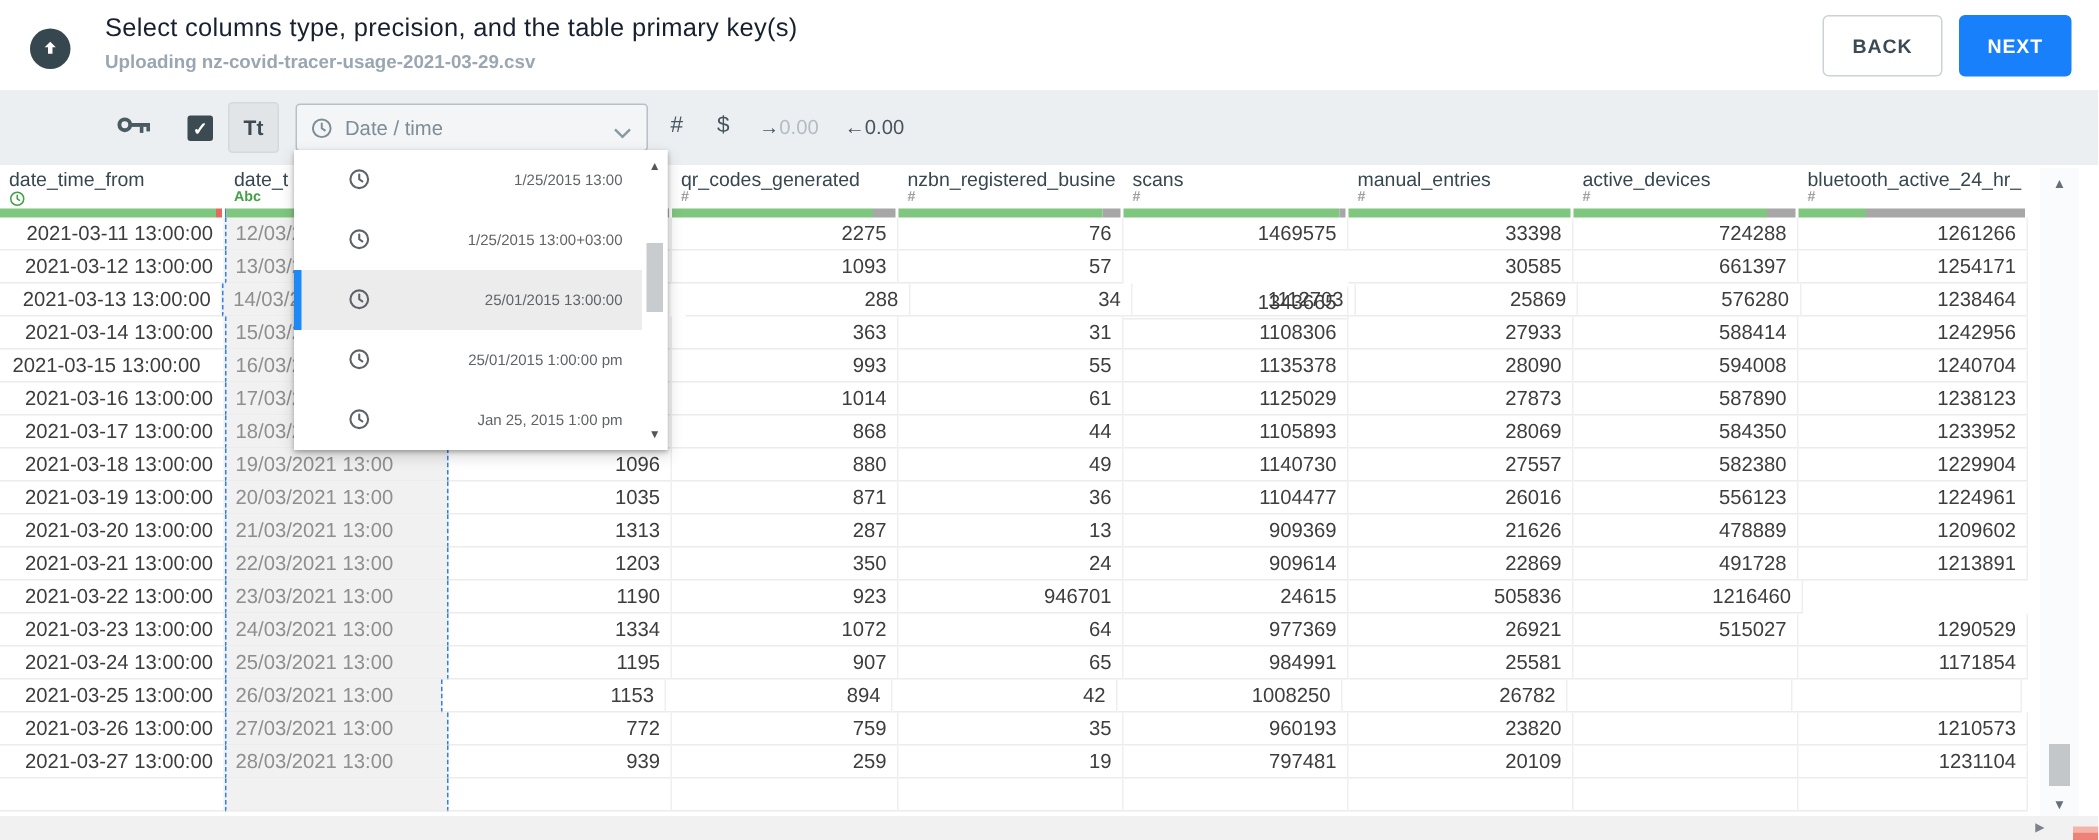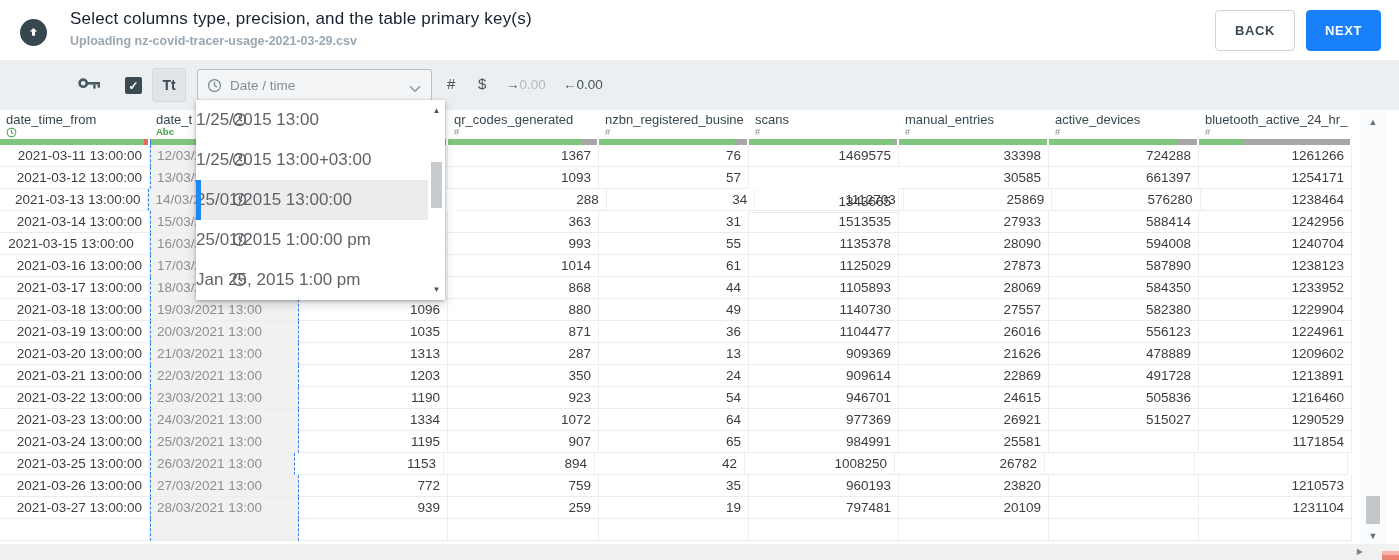--- a/index.html
+++ b/index.html
@@ -62,21 +62,21 @@
   .selcol { background:#f1f1f2; color:#8e8e8e;
     border-left:1px dashed #2f80ed !important; border-right:1px dashed #2f80ed !important; }
   .selcol-h .hbar { border-left:1px dashed #2f80ed; border-right:1px dashed #2f80ed; }
 
   
   .dd-panel { position:absolute; left:196px; top:100px; width:249px; height:200px; background:#fff;
     box-shadow:0 1px 3px rgba(0,0,0,.28), 0 4px 10px rgba(0,0,0,.16); z-index:20; display:flex; }
   .dd-list { flex:1; position:relative; }
   .dd-item { position:relative; height:40px; display:flex; align-items:center; color:#5f6368; cursor:pointer; }
   .dd-item .dd-clock { position:absolute; left:36px; top:12px; display:flex; }
-  .dd-item .dd-label { width:100%; padding-right:13px; font-size:17px; }
+  .dd-item .dd-label { width:100%; text-align:right; padding-right:13px; font-size:10px; }
   .dd-item.sel { background:#ececec; }
   .dd-item.sel::before { content:""; position:absolute; left:0; top:0; bottom:0; width:5px; background:#1e88f7; }
   .dd-scroll { width:17px; position:relative; background:#fff; }
   .dd-scroll .arr { position:absolute; left:0; width:100%; text-align:center; font-size:8px; color:#555; cursor:pointer; }
   .dd-scroll .arr.up { top:6px; } .dd-scroll .arr.dn { bottom:6px; }
   .dd-thumb { position:absolute; left:3px; width:11px; top:62px; height:46px; background:#c9cccf; cursor:pointer; }
 
   
   .vscroll { position:absolute; right:13px; top:112px; height:433px; width:26px; background:#fafbfc; z-index:4; }
   .vscroll .arr { position:absolute; left:0; width:100%; text-align:center; font-size:9px; color:#66707a; cursor:pointer; }
@@ -210,21 +210,21 @@
             <span style="width:30.0%;background:#7fc67f"></span>
             <span style="width:70.0%;background:#a7a7a7"></span>
           </div>
         </div>
       </div>
     <div class="tbody" id="table-body">
         <div class="trow">
           <div class="tcell ar" style="width: 150px;">2021-03-11 13:00:00</div>
           <div class="tcell al selcol" style="width: 149px;">12/03/2021 13:00</div>
           <div class="tcell ar" style="width: 149px;"></div>
-          <div class="tcell ar" style="width: 151px;">1367</div>
+          <div class="tcell ar" style="width: 151px;">2275</div>
           <div class="tcell ar" style="width: 150px;">76</div>
           <div class="tcell ar" style="width: 150px;">1469575</div>
           <div class="tcell ar" style="width: 150px;">33398</div>
           <div class="tcell ar" style="width: 150px;">724288</div>
           <div class="tcell ar" style="width: 153px;">1261266</div>
         </div>
         <div class="trow">
           <div class="tcell ar" style="width: 150px;">2021-03-12 13:00:00</div>
           <div class="tcell al selcol" style="width: 149px;">13/03/2021 13:00</div>
           <div class="tcell ar" style="width: 149px;"></div>
@@ -245,21 +245,21 @@
           <div class="tcell ar" style="width: 150px;">25869</div>
           <div class="tcell ar" style="width: 150px;">576280</div>
           <div class="tcell ar" style="width: 153px;">1238464</div>
         </div>
         <div class="trow">
           <div class="tcell ar" style="width: 150px;">2021-03-14 13:00:00</div>
           <div class="tcell al selcol" style="width: 149px;">15/03/2021 13:00</div>
           <div class="tcell ar" style="width: 149px;"></div>
           <div class="tcell ar" style="width: 151px;">363</div>
           <div class="tcell ar" style="width: 150px;">31</div>
-          <div class="tcell ar" style="width: 150px;">1513535</div>
+          <div class="tcell ar" style="width: 150px;">1108306</div>
           <div class="tcell ar" style="width: 150px;">27933</div>
           <div class="tcell ar" style="width: 150px;">588414</div>
           <div class="tcell ar" style="width: 153px;">1242956</div>
         </div>
         <div class="trow">
           <div class="tcell ar" style="width: 150px; text-align: center;">2021-03-15 13:00:00</div>
           <div class="tcell al selcol" style="width: 149px;">16/03/2021 13:00</div>
           <div class="tcell ar" style="width: 149px;"></div>
           <div class="tcell ar" style="width: 151px;">993</div>
           <div class="tcell ar" style="width: 150px;">55</div>
@@ -332,21 +332,20 @@
           <div class="tcell ar" style="width: 150px;">909614</div>
           <div class="tcell ar" style="width: 150px;">22869</div>
           <div class="tcell ar" style="width: 150px;">491728</div>
           <div class="tcell ar" style="width: 153px;">1213891</div>
         </div>
         <div class="trow">
           <div class="tcell ar" style="width: 150px;">2021-03-22 13:00:00</div>
           <div class="tcell al selcol" style="width: 149px;">23/03/2021 13:00</div>
           <div class="tcell ar" style="width: 149px;">1190</div>
           <div class="tcell ar" style="width: 151px;">923</div>
-          <div class="tcell ar" style="width: 150px;">54</div>
           <div class="tcell ar" style="width: 150px;">946701</div>
           <div class="tcell ar" style="width: 150px;">24615</div>
           <div class="tcell ar" style="width: 150px;">505836</div>
           <div class="tcell ar" style="width: 153px;">1216460</div>
         </div>
         <div class="trow">
           <div class="tcell ar" style="width: 150px;">2021-03-23 13:00:00</div>
           <div class="tcell al selcol" style="width: 149px;">24/03/2021 13:00</div>
           <div class="tcell ar" style="width: 149px;">1334</div>
           <div class="tcell ar" style="width: 151px;">1072</div>

